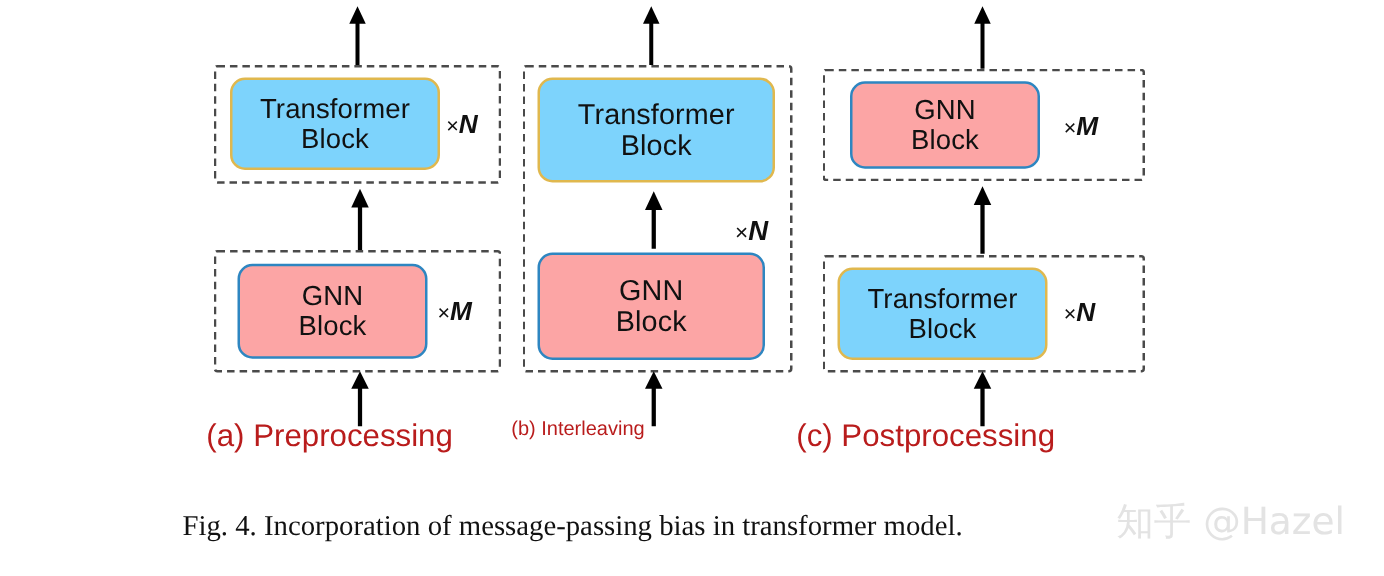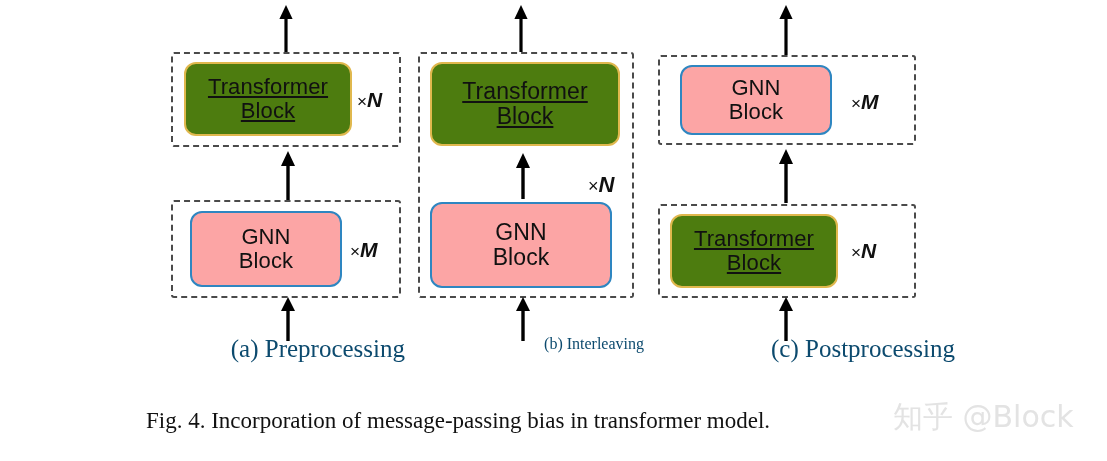--- a/index.html
+++ b/index.html
@@ -45,23 +45,22 @@
     line-height: 1.08;
     color: #111111;
     text-align: center;
     letter-spacing: 0.1px;
   }
   .block .line {
     display: block;
     white-space: nowrap;
   }
   .block.transformer {
-    background: #4d7c0f;
+    background: #7dd3fc;
     border: 2px solid #e0b84e;
-    text-decoration: underline;
   }
   .block.gnn {
     background: #fca5a5;
     border: 2px solid #2e86c1;
   }
 
   
   .mult {
     position: absolute;
     font-style: italic;
@@ -76,24 +75,23 @@
   }
 
   
   .arrow {
     position: absolute;
   }
 
   
   .caption {
     position: absolute;
-    color: #0c4a6e;
-    white-space: nowrap;
-    text-align: right;
-    font-family: Liberation Serif, serif;
+    color: #b91c1c;
+    white-space: nowrap;
+    text-align: left;
   }
 
   
   .fig-caption {
     position: absolute;
     font-family: "Liberation Serif", serif;
     color: #111111;
     white-space: nowrap;
     text-align: right;
   }
@@ -214,20 +212,20 @@
     </div>
     <div class="mult" style="left:851px; top:239px; font-size:21px;">
       <span class="times">×</span><span>N</span>
     </div>
 
     <svg class="arrow" style="left:774px; top:296px; width:24px; height:46px;" viewBox="0 0 24 46">
       <line x1="12" y1="45" x2="12" y2="13" stroke="#000" stroke-width="3.4"></line>
       <polygon points="12,1 5,15 19,15" fill="#000"></polygon>
     </svg>
 
-    <div class="caption" style="left:695px; top:335px; width:260px; font-size:25px;">(c) Postprocessing</div>
+    <div class="caption" style="left:637px; top:335px; width:260px; font-size:25px;">(c) Postprocessing</div>
   </div>
 
   <div class="fig-caption" style="left:146px; top:408px; font-size:23px;">Fig. 4.  Incorporation of message-passing bias in transformer model.</div>
 
-  <div class="watermark" style="left:893px; top:397px; font-size:30px;">知乎 @Block</div>
+  <div class="watermark" style="left:893px; top:397px; font-size:30px;">知乎 @Hazel</div>
 
 </div>
 
 </body></html>

